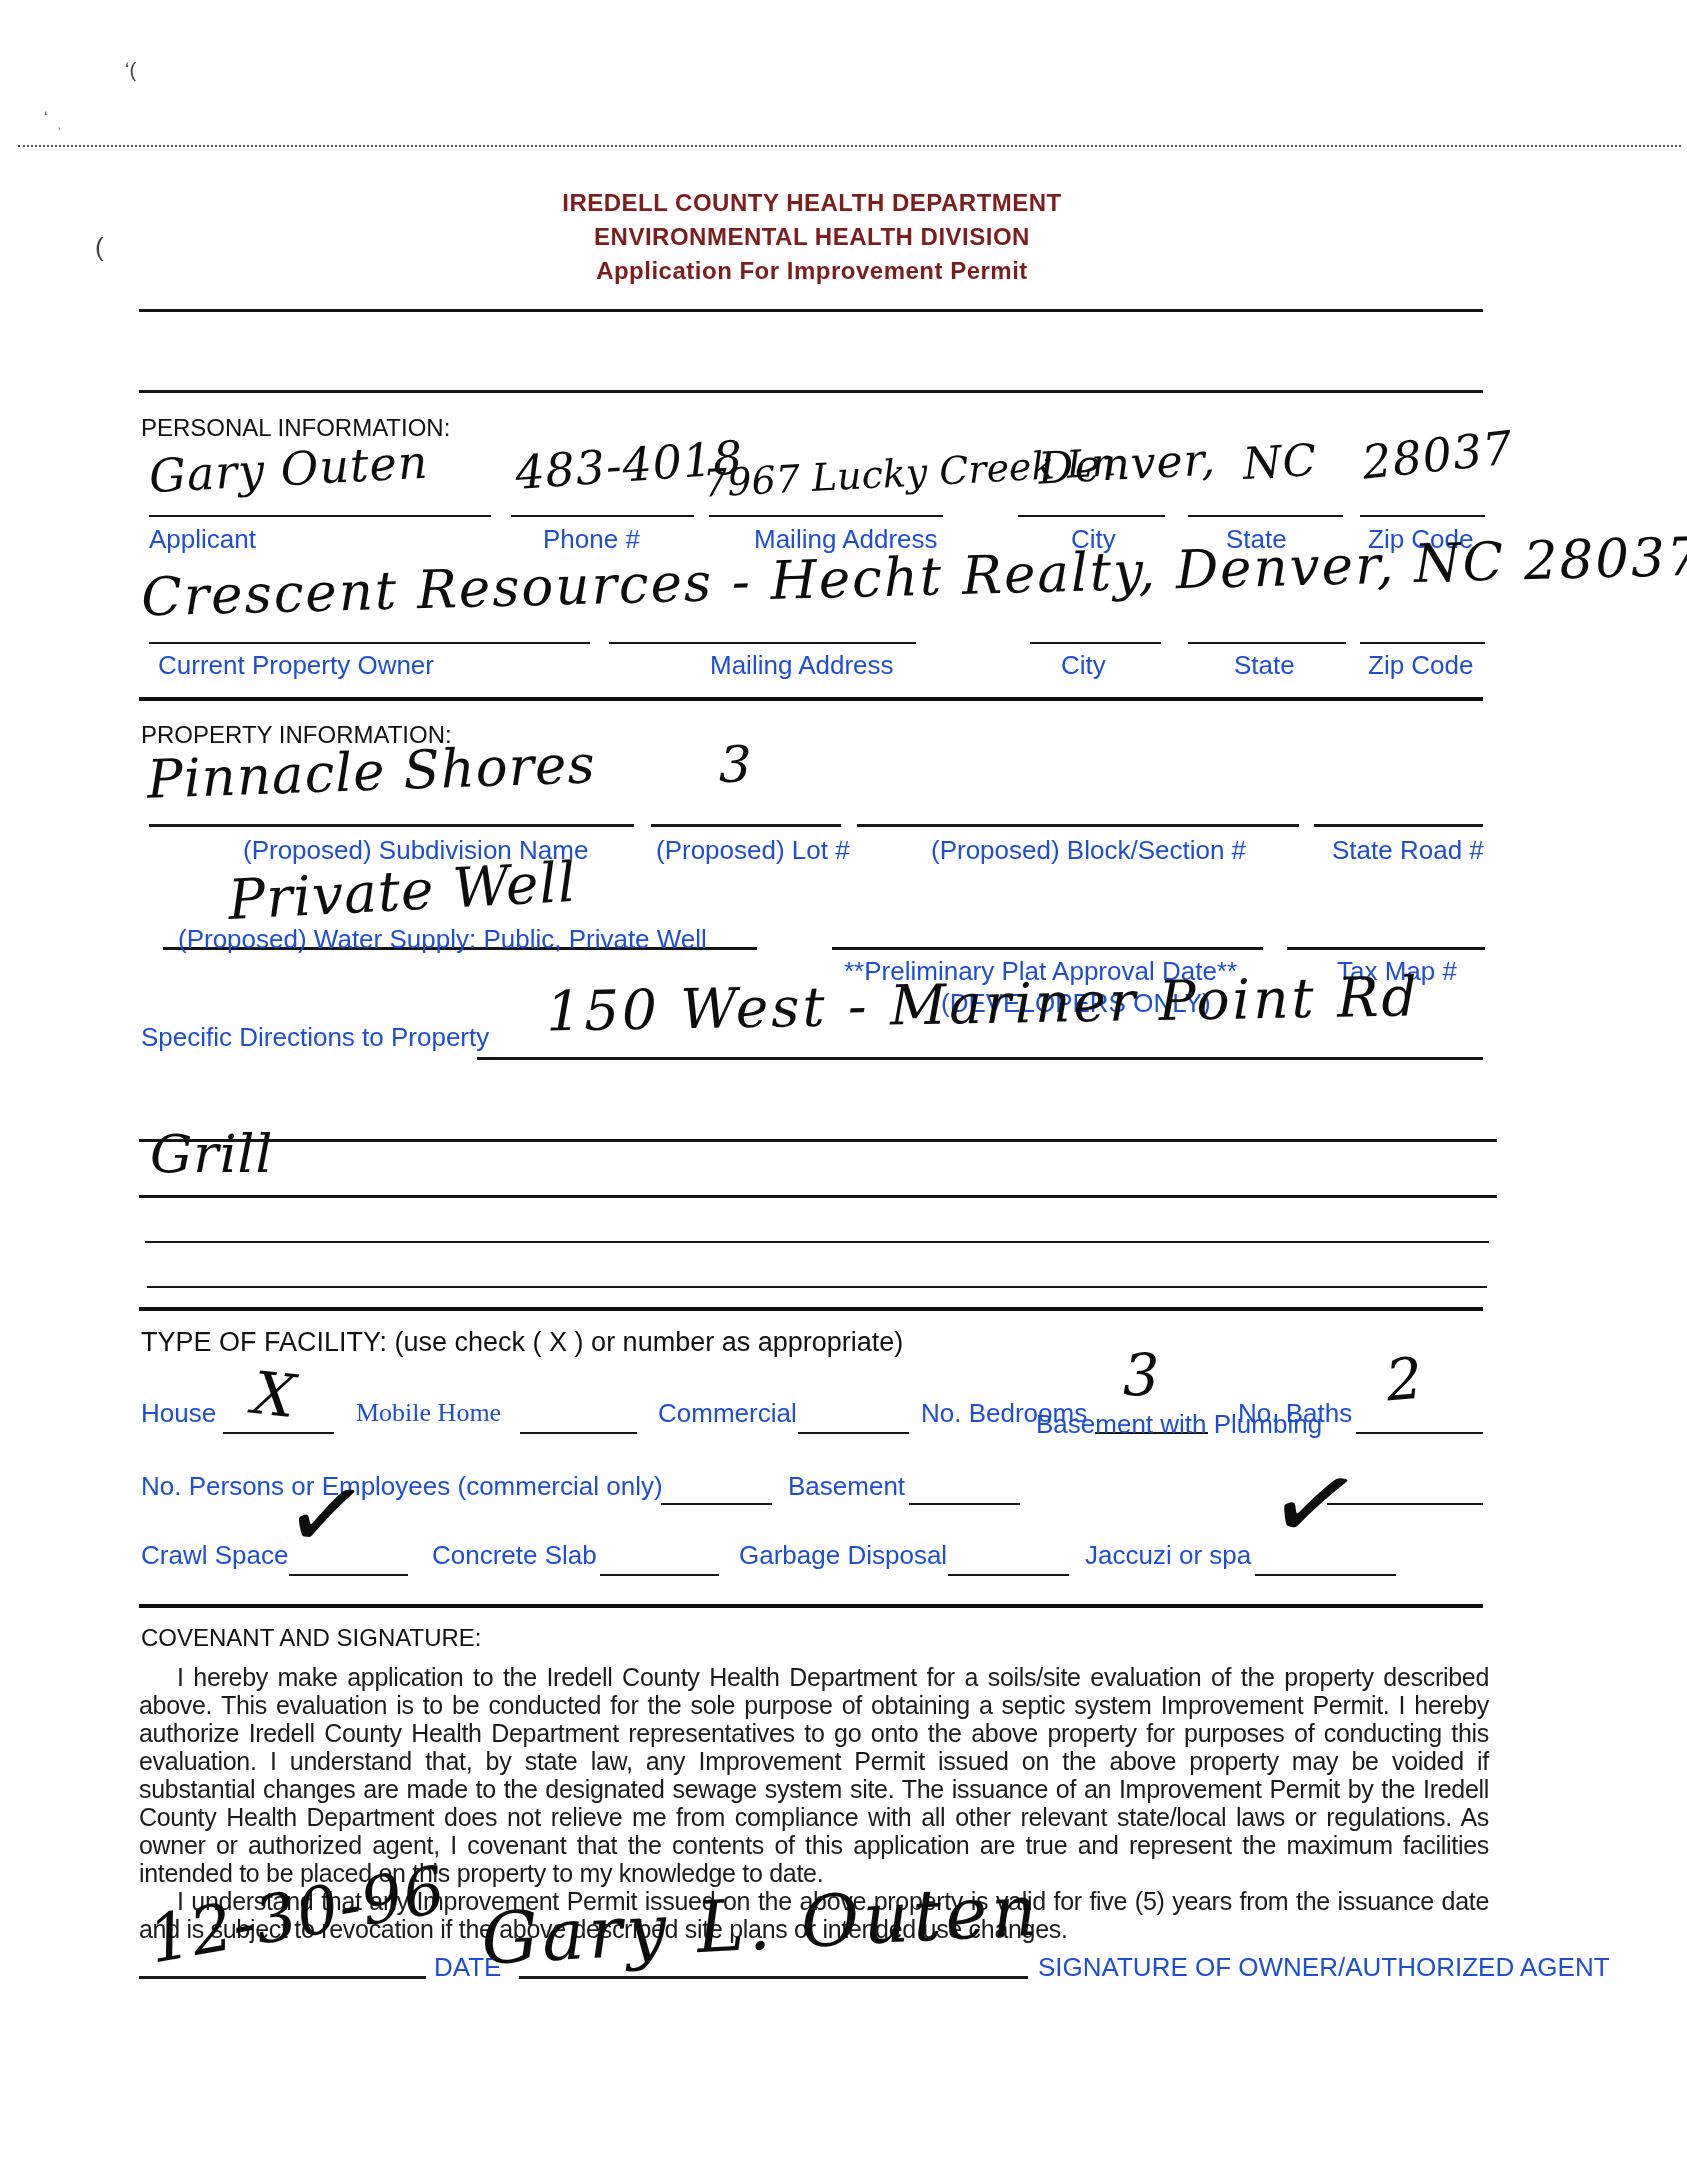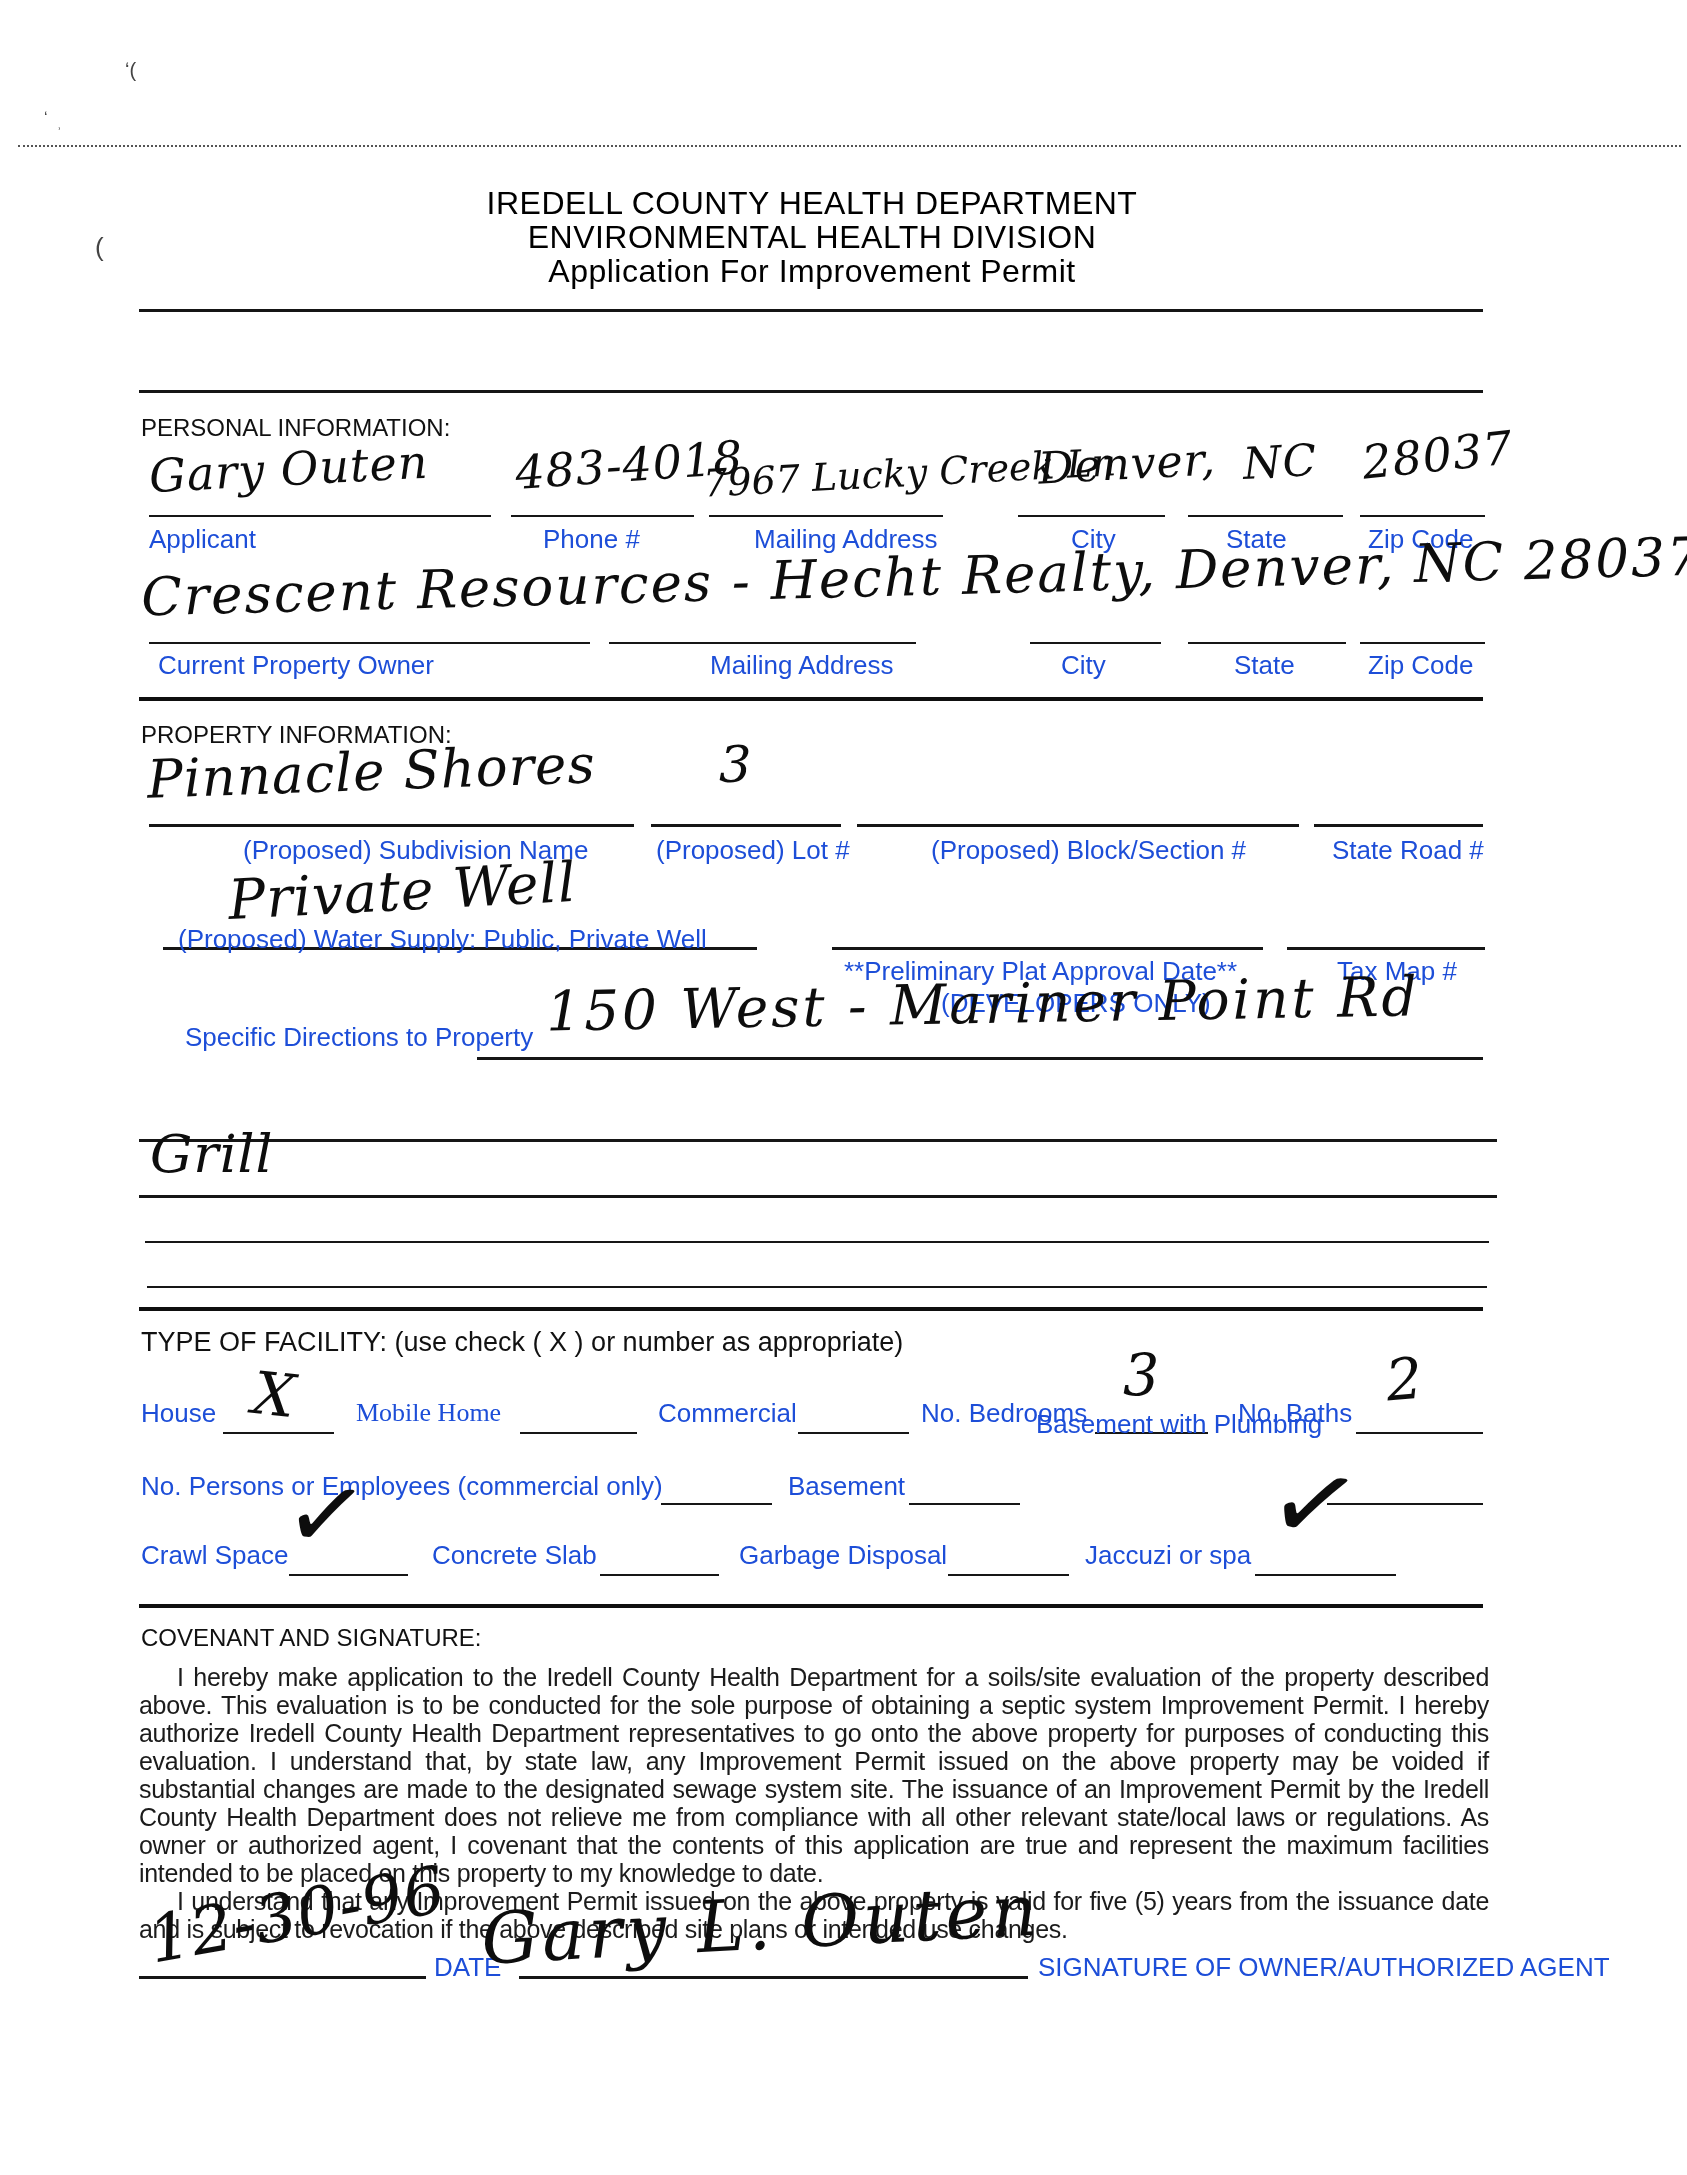--- a/index.html
+++ b/index.html
@@ -7,21 +7,21 @@
     position:relative;
     width:1687px;height:2175px;
     background:#ffffff;
     font-family:"Liberation Sans", sans-serif;
     color:#1b1b1b;
     overflow:hidden;
   }
   .abs{position:absolute;}
   .mark{position:absolute;color:#444;font-size:20px;}
   .dotline{position:absolute;border-top:2px dotted #555;height:0;}
-  .hdr{font-weight:400;font-size:32px;line-height:34px;color:#000000;letter-spacing:0.5px;}
+  .hdr{font-weight:700;font-size:24px;line-height:34px;color:#7f1d1d;letter-spacing:0.5px;}
   .rule{position:absolute;background:#151515;height:3px;}
   .divider{position:absolute;background:#0f0f0f;height:4px;}
   .ul{position:absolute;background:#161616;height:2px;}
   .ul3{position:absolute;background:#161616;height:3px;}
   .title{position:absolute;font-size:24px;color:#111;}
   .label{position:absolute;font-size:26px;color:#1d4ed8;white-space:nowrap;}
   .para{position:absolute;font-size:25px;line-height:31px;color:#141414;}
   .para b{letter-spacing:0.5px;}
   .cov p{margin:0;text-indent:38px;text-align:justify;}
   .cov{font-size:25px;line-height:28px;letter-spacing:-0.3px;}
@@ -113,21 +113,21 @@
   <div class="ul3" style="left:832px;top:947px;width:431px;"></div>
   <div class="ul3" style="left:1287px;top:947px;width:198px;"></div>
 
   <div class="label" style="left:170px;top:924px;margin-left:8px;">(Proposed) Water Supply: Public, Private Well</div>
   <div class="label" style="left:844px;top:956px;">**Preliminary Plat Approval Date**</div>
   <div class="label" style="left:1337px;top:956px;">Tax Map #</div>
   <div class="label" style="left:941px;top:988px;">(DEVELOPERS ONLY)</div>
 
   <div class="hw" style="left:228px;top:859px;font-size:55px;transform:rotate(-3deg);">Private Well</div>
 
-  <div class="label" style="left:141px;top:1022px;margin-left:44px;">Specific Directions to Property</div>
+  <div class="label" style="left:141px;top:1022px;">Specific Directions to Property</div>
   <div class="ul3" style="left:477px;top:1057px;width:1006px;"></div>
   <div class="hw" style="left:546px;top:972px;font-size:55px;transform:rotate(-1deg);letter-spacing:3px;">150 West - Mariner Point Rd</div>
   <div class="ul3" style="left:139px;top:1139px;width:1358px;"></div>
   <div class="ul3" style="left:139px;top:1195px;width:1358px;"></div>
   <div class="hw" style="left:150px;top:1123px;font-size:53px;">Grill</div>
   <div class="ul" style="left:145px;top:1241px;width:1344px;"></div>
   <div class="ul" style="left:147px;top:1286px;width:1340px;"></div>
 
   <div class="divider" style="left:139px;top:1307px;width:1344px;"></div>
 

